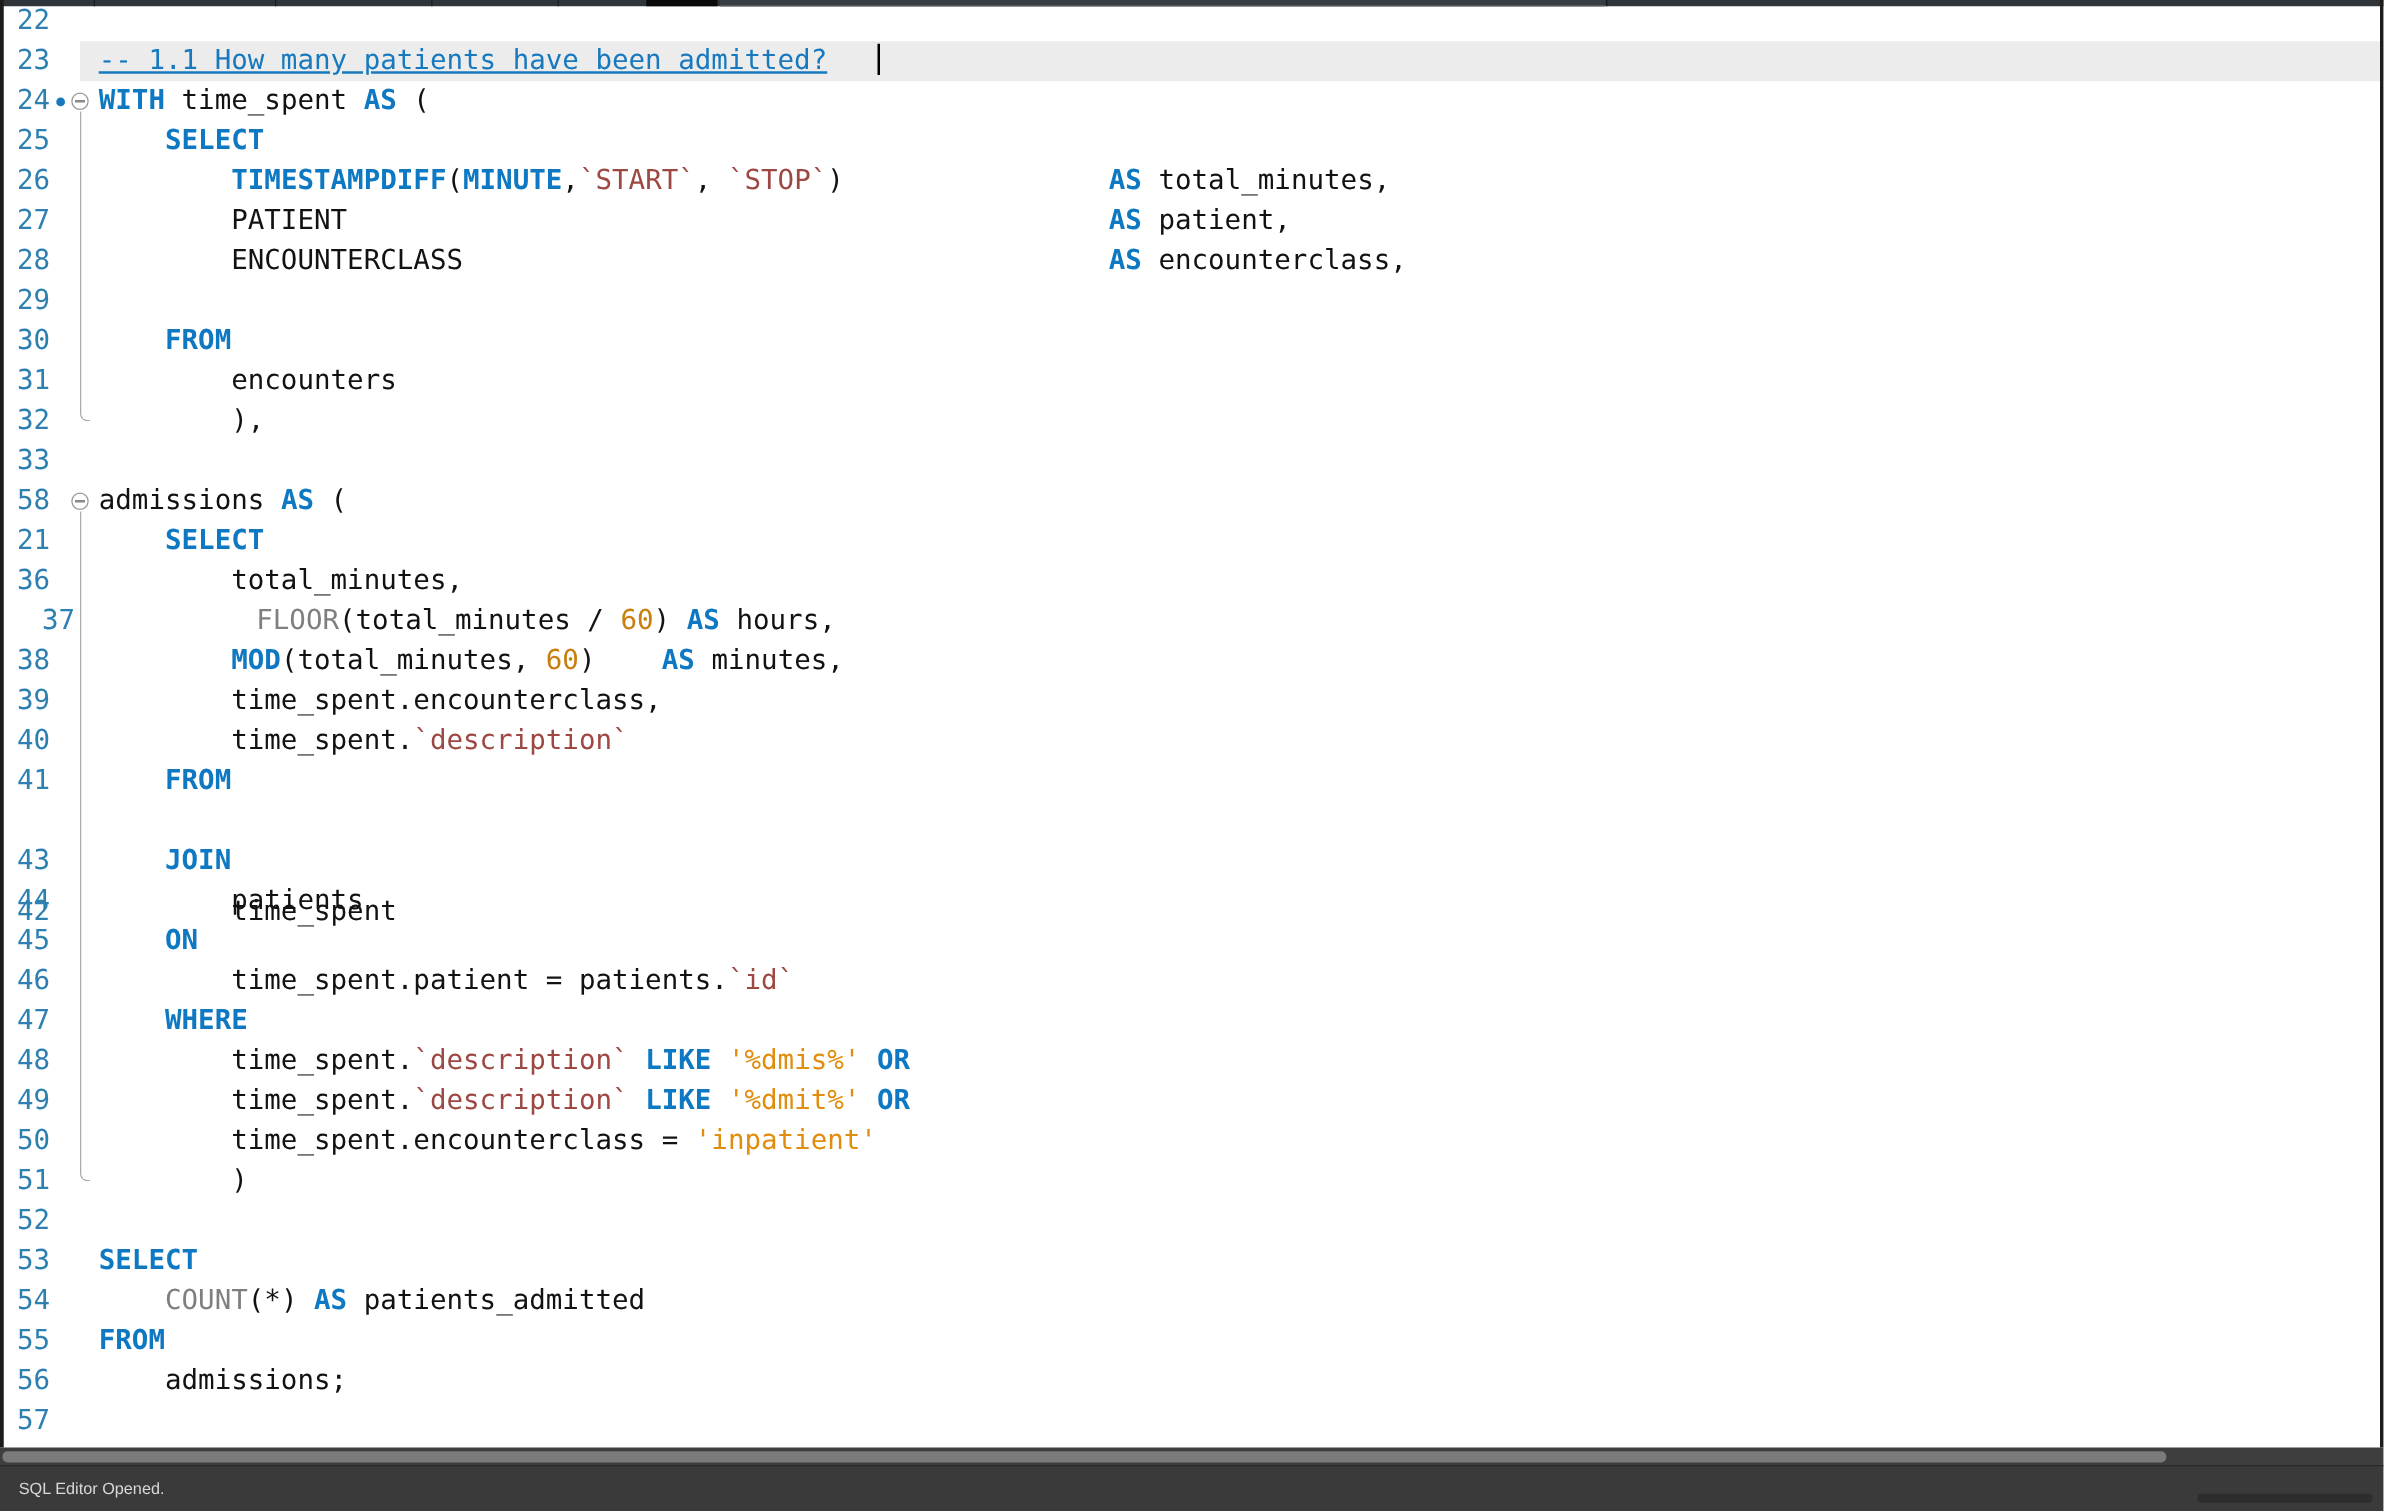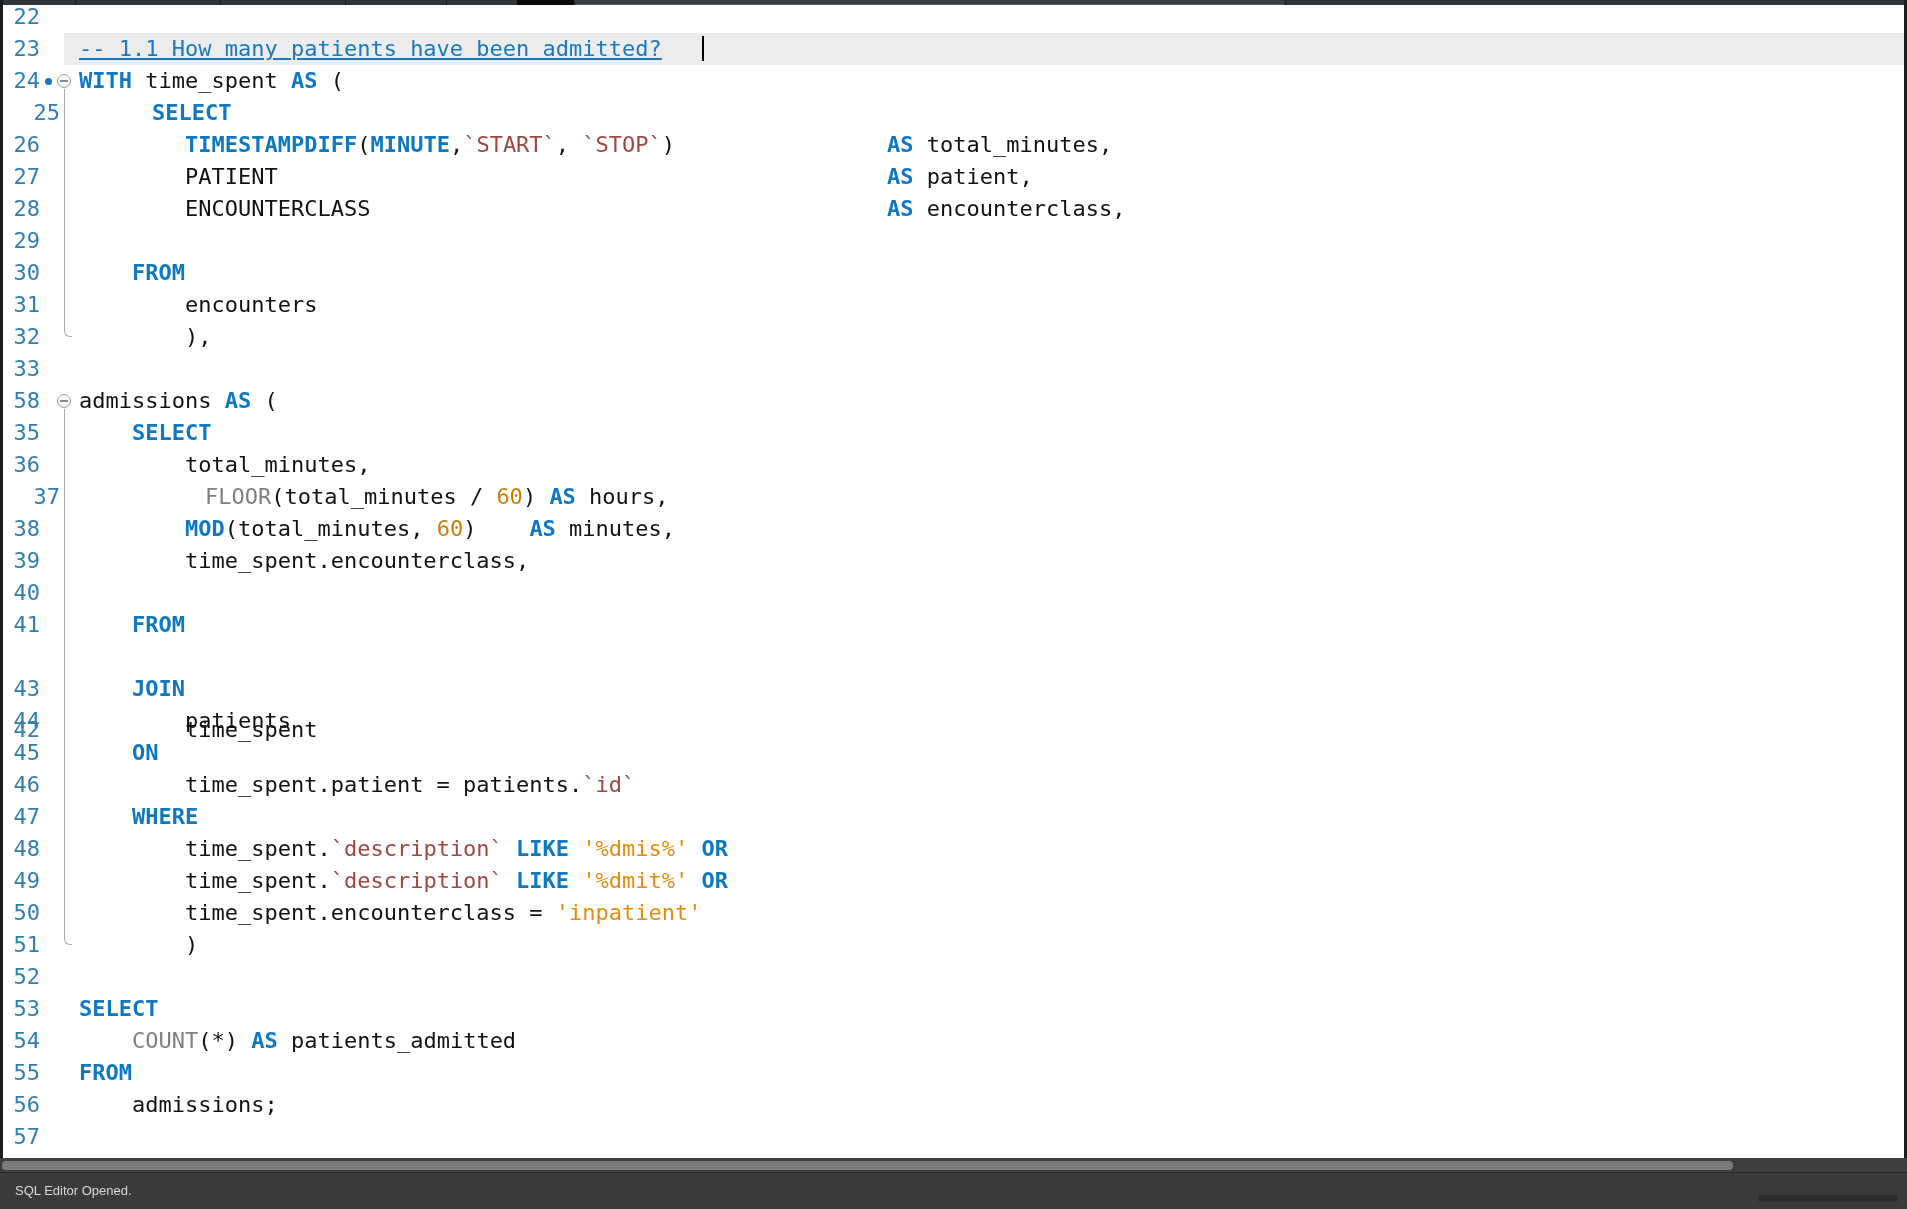--- a/index.html
+++ b/index.html
@@ -69,21 +69,21 @@
           <span class="code"><span class="comment">-- 1.1 How many patients have been admitted?</span><span class="plain">   </span><span class="caret"></span></span>
         </div>
         <div class="row" style="top: 65px;">
           <span class="lnum">24</span>
           <span class="dot"></span>
           <span class="foldc">
             <span class="minus"></span>
           </span>
           <span class="code"><span class="kw">WITH</span><span class="plain"> time_spent </span><span class="kw">AS</span><span class="plain"> (</span></span>
         </div>
-        <div class="row" style="top: 97px; margin-left: 20px;">
+        <div class="row" style="top: 97px;">
           <span class="lnum">25</span>
           <span class="code"><span class="plain">    </span><span class="kw">SELECT</span></span>
         </div>
         <div class="row" style="top: 129px;">
           <span class="lnum">26</span>
           <span class="code"><span class="plain">        </span><span class="kw">TIMESTAMPDIFF</span><span class="plain">(</span><span class="kw">MINUTE</span><span class="plain">,</span><span class="tick">`START`</span><span class="plain">, </span><span class="tick">`STOP`</span><span class="plain">)</span><span class="plain">                </span><span class="kw">AS</span><span class="plain"> total_minutes,</span></span>
         </div>
         <div class="row" style="top: 161px;">
           <span class="lnum">27</span>
           <span class="code"><span class="plain">        PATIENT</span><span class="plain">                                              </span><span class="kw">AS</span><span class="plain"> patient,</span></span>
@@ -112,41 +112,42 @@
           <span class="code"></span>
         </div>
         <div class="row" style="top: 385px;">
           <span class="lnum">58</span>
           <span class="foldc">
             <span class="minus"></span>
           </span>
           <span class="code"><span class="plain">admissions </span><span class="kw">AS</span><span class="plain"> (</span></span>
         </div>
         <div class="row" style="top: 417px;">
-          <span class="lnum">35</span>
+          <span class="lnum">21</span>
           <span class="code"><span class="plain">    </span><span class="kw">SELECT</span></span>
         </div>
         <div class="row" style="top: 449px;">
           <span class="lnum">36</span>
           <span class="code"><span class="plain">        total_minutes,</span></span>
         </div>
         <div class="row" style="top: 481px; margin-left: 20px;">
           <span class="lnum">37</span>
           <span class="code"><span class="plain">        </span><span class="fn">FLOOR</span><span class="plain">(total_minutes / </span><span class="num">60</span><span class="plain">) </span><span class="kw">AS</span><span class="plain"> hours,</span></span>
         </div>
         <div class="row" style="top: 513px;">
           <span class="lnum">38</span>
           <span class="code"><span class="plain">        </span><span class="kw">MOD</span><span class="plain">(total_minutes, </span><span class="num">60</span><span class="plain">)    </span><span class="kw">AS</span><span class="plain"> minutes,</span></span>
         </div>
         <div class="row" style="top: 545px;">
           <span class="lnum">39</span>
           <span class="code"><span class="plain">        time_spent.encounterclass,</span></span>
         </div>
         <div class="row" style="top: 577px;">
           <span class="lnum">40</span>
+          <span class="code"><span class="plain">        time_spent.</span><span class="tick">`description`</span></span>
         </div>
         <div class="row" style="top: 609px;">
           <span class="lnum">41</span>
           <span class="code"><span class="plain">    </span><span class="kw">FROM</span></span>
         </div>
         <div class="row" style="top: 675px; margin-top: 39px;">
           <span class="lnum">42</span>
           <span class="code"><span class="plain">        time_spent</span></span>
         </div>
         <div class="row" style="top: 673px;">

